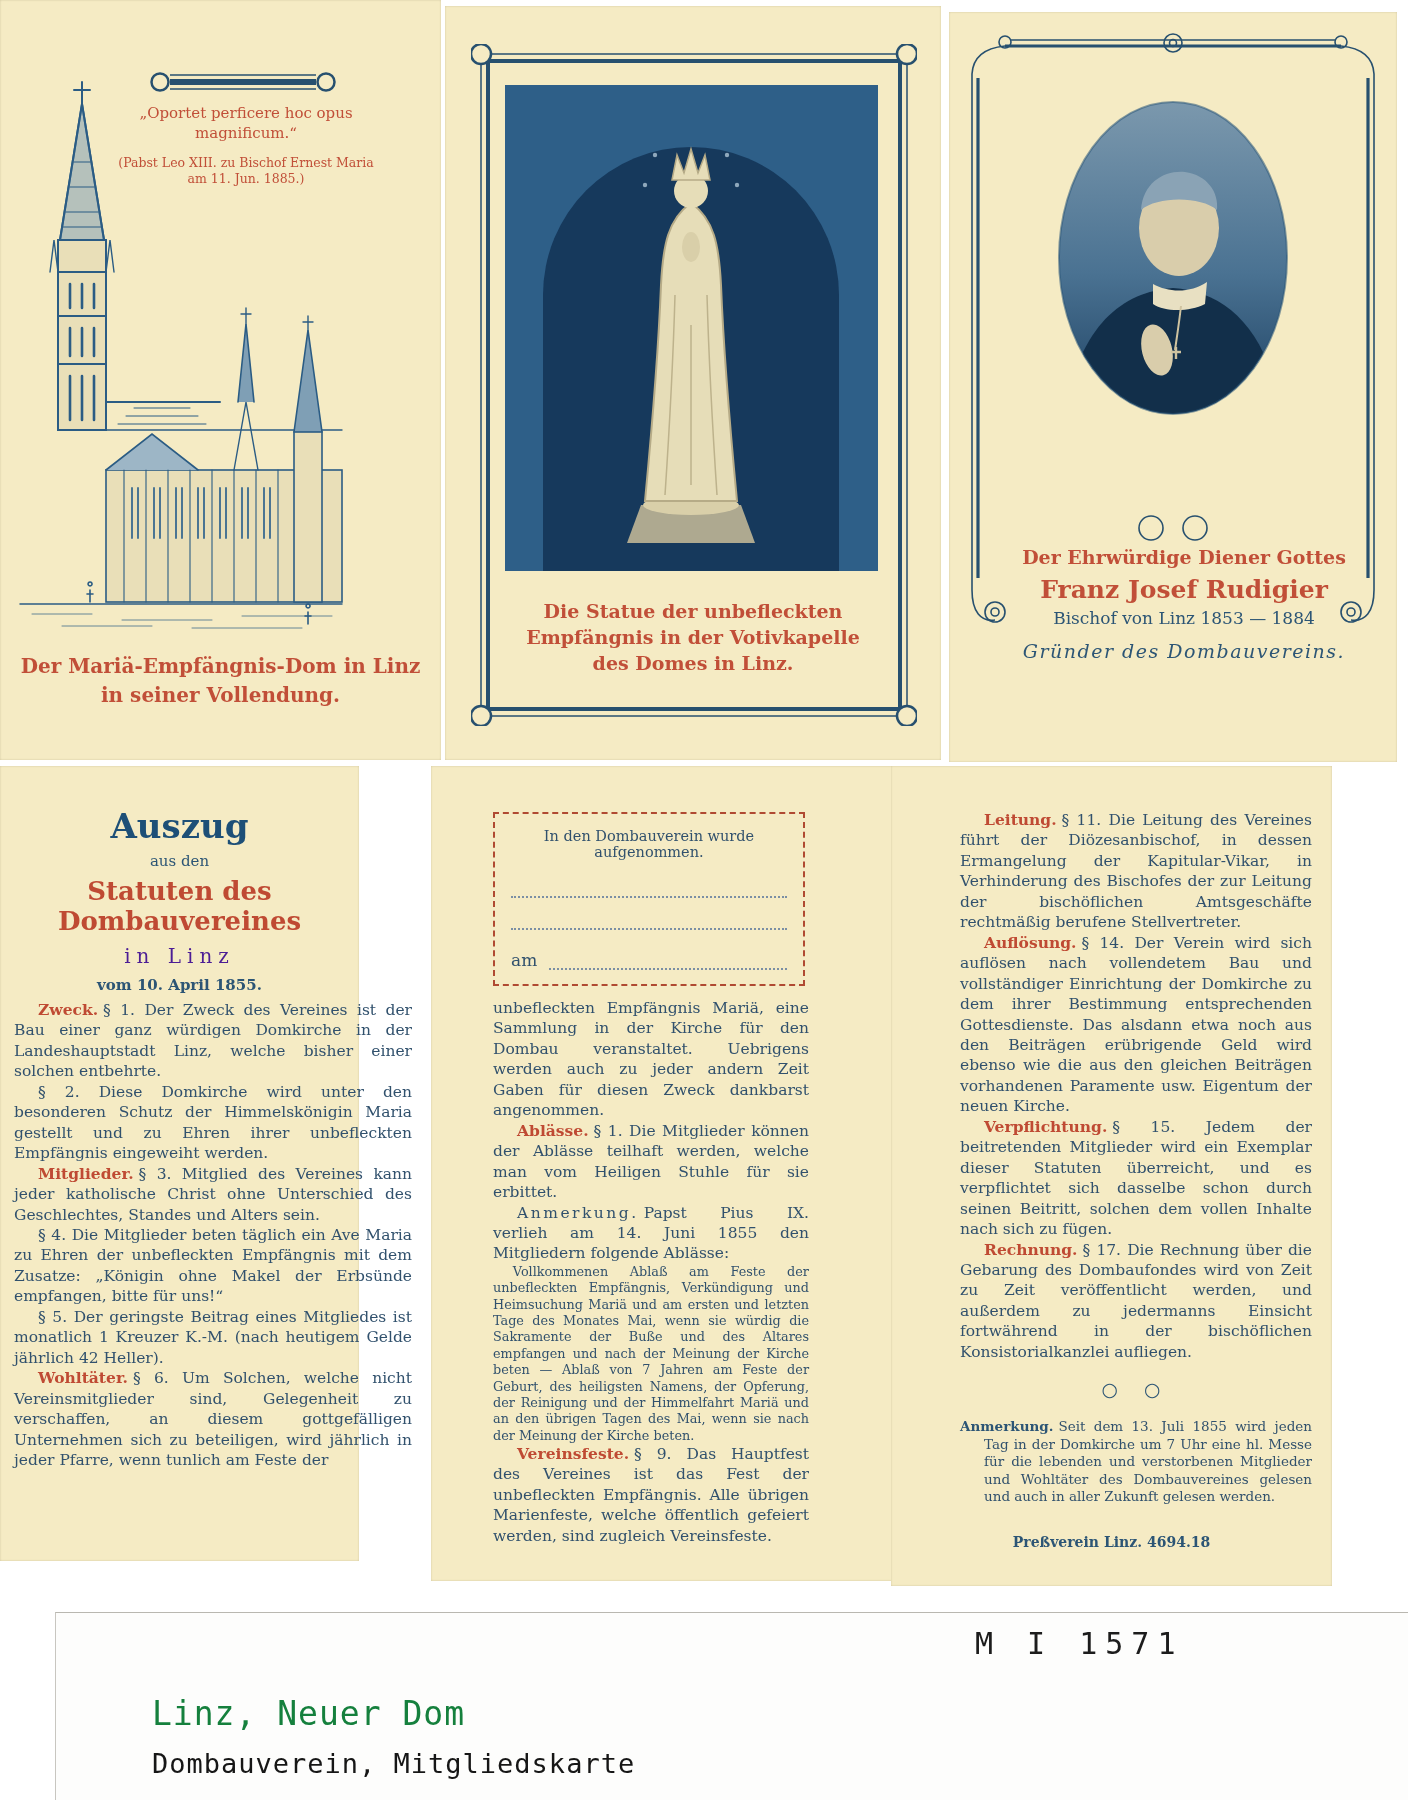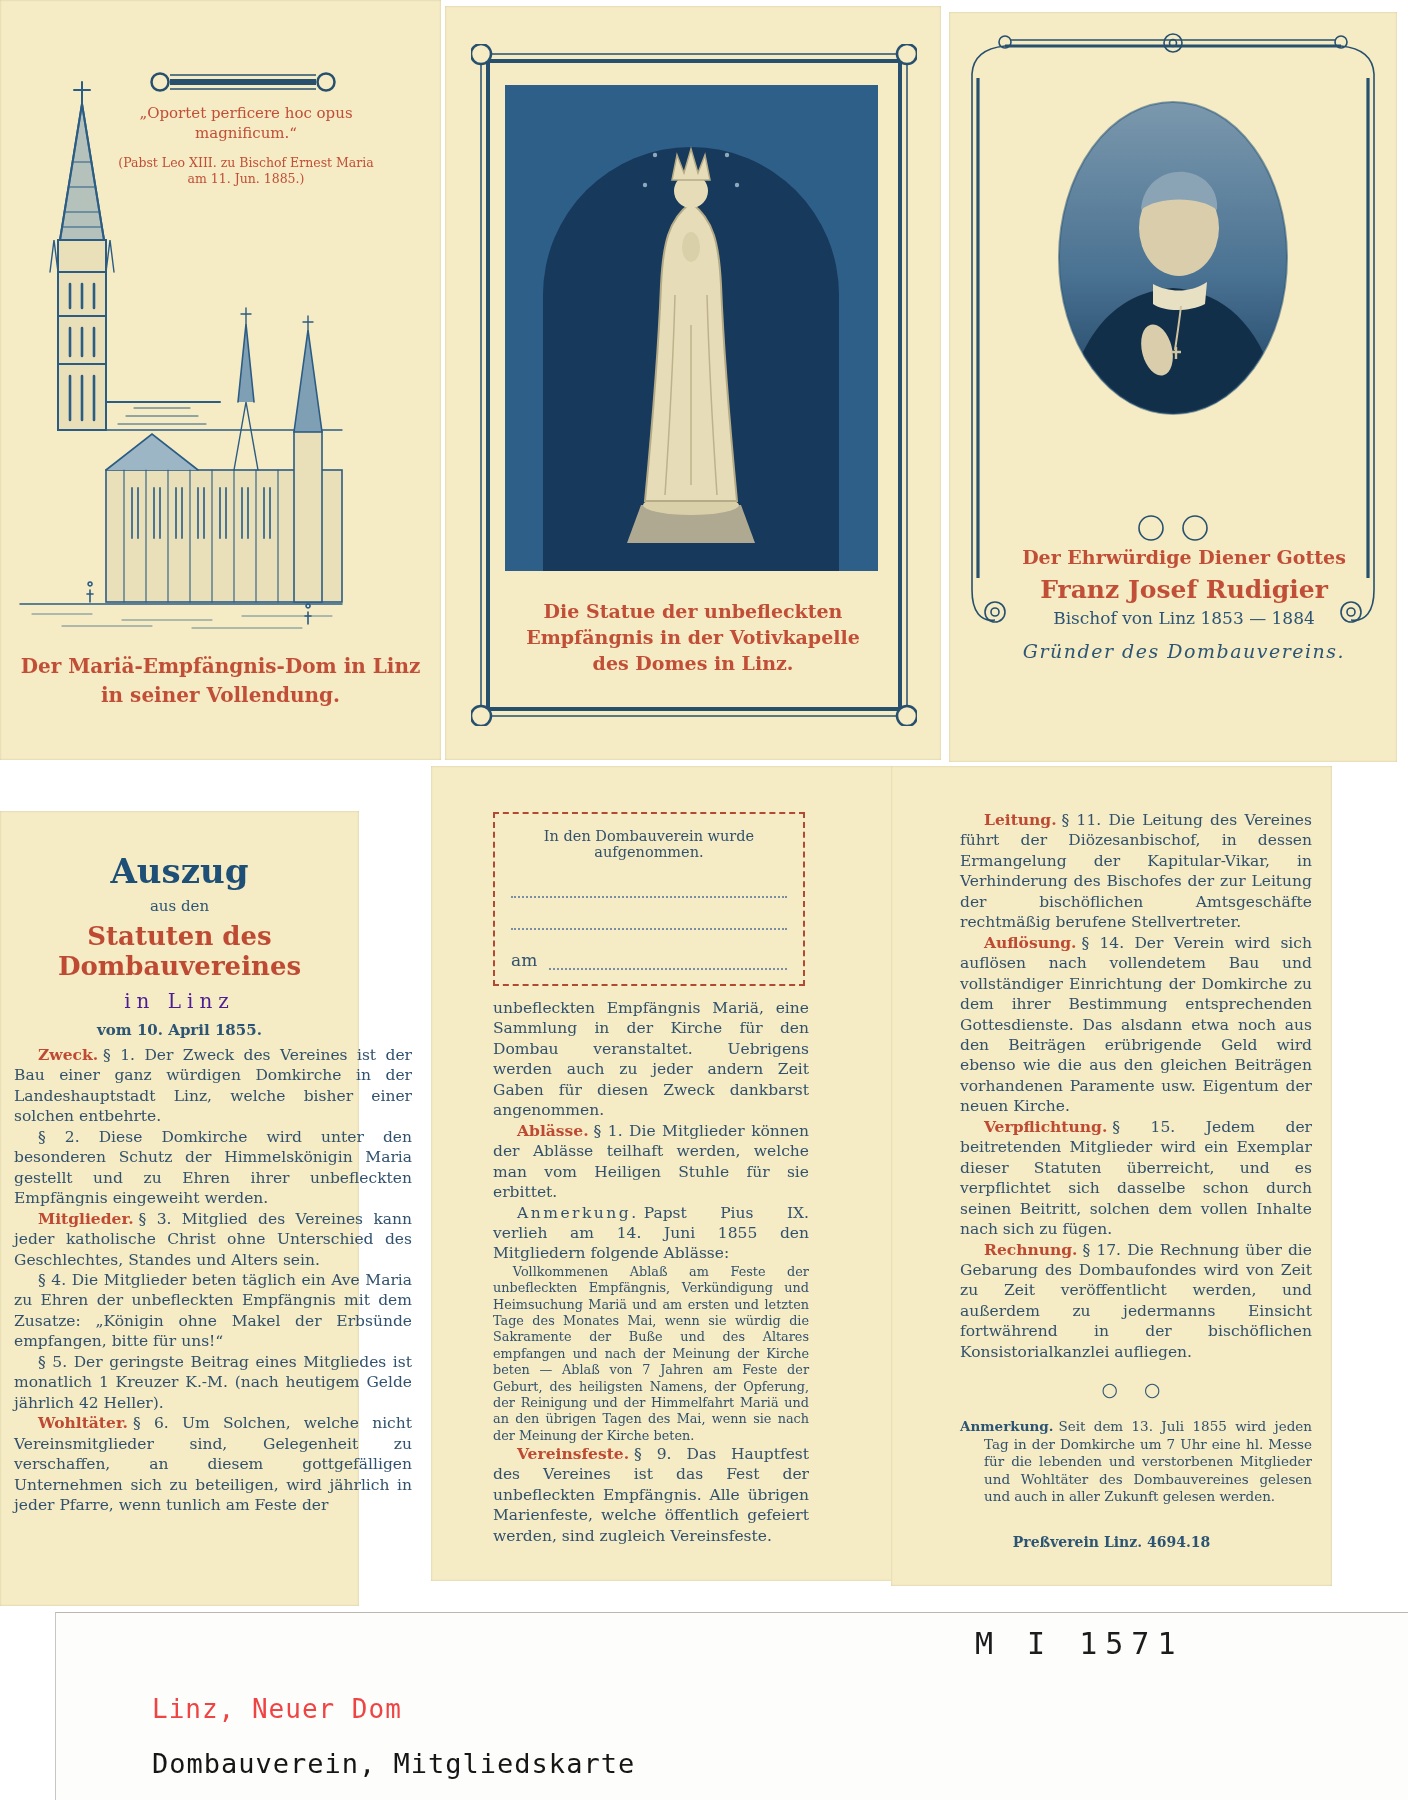--- a/index.html
+++ b/index.html
@@ -52,21 +52,21 @@
            padding-left:24px;text-indent:-24px;margin:0;}
   .br-note .nlead{font-weight:bold;color:#2c5575;margin-right:5px;}
   .br-imprint{position:absolute;left:0;top:768px;width:100%;text-align:center;
               font-size:14px;font-weight:bold;color:#2c5575;}
   
   .label-card{position:absolute;left:55px;top:1612px;width:1352px;height:188px;background:#fdfdfc;
               border-top:1px solid #b9b7b0;border-left:1px solid #c8c6c0;}
   .cat-num{position:absolute;left:975px;top:1626px;font-family:"DejaVu Sans Mono",monospace;
            font-size:30px;letter-spacing:8px;color:#1c1c1c;}
   .type-l1{position:absolute;left:152px;top:1694px;font-family:"DejaVu Sans Mono",monospace;
-           font-size:26px;letter-spacing:1px;color:#ef4444;}
+           font-size:33px;letter-spacing:1px;color:#15803d;}
   .type-l2{position:absolute;left:152px;top:1748px;font-family:"DejaVu Sans Mono",monospace;
            font-size:27px;letter-spacing:1px;color:#161616;}
   svg{display:block;}
 </style>
 </head>
 <body>
 
 <div id="canvas">
 
   <div class="panel" style="left:0;top:0;width:441px;height:760px;">
@@ -224,21 +224,21 @@
     </svg>
 
     <div class="tr-text">
       <p class="l1">Der Ehrwürdige Diener Gottes</p>
       <p class="l2">Franz Josef Rudigier</p>
       <p class="l3">Bischof von Linz 1853 — 1884</p>
       <p class="l4">Gründer des Dombauvereins.</p>
     </div>
   </div>
 
-  <div class="panel" style="left:0;top:811px;width:359px;height:795px;">
+  <div class="panel" style="left:0;top:766px;width:359px;height:795px;">
     <div class="bl-head">
       <div class="h1">Auszug</div>
       <div class="h2">aus den</div>
       <div class="h3">Statuten des Dombauvereines</div>
       <div class="h4">in Linz</div>
       <div class="h5">vom 10. April 1855.</div>
     </div>
     <div class="bl-body">
       <p class="para"><span class="lead">Zweck.</span><span>§ 1. Der Zweck des Vereines ist der Bau einer ganz würdigen Domkirche in der Landeshauptstadt Linz, welche bisher einer solchen entbehrte.</span></p>
       <p class="para"><span>§ 2. Diese Domkirche wird unter den besonderen Schutz der Himmelskönigin Maria gestellt und zu Ehren ihrer unbefleckten Empfängnis eingeweiht werden.</span></p>

